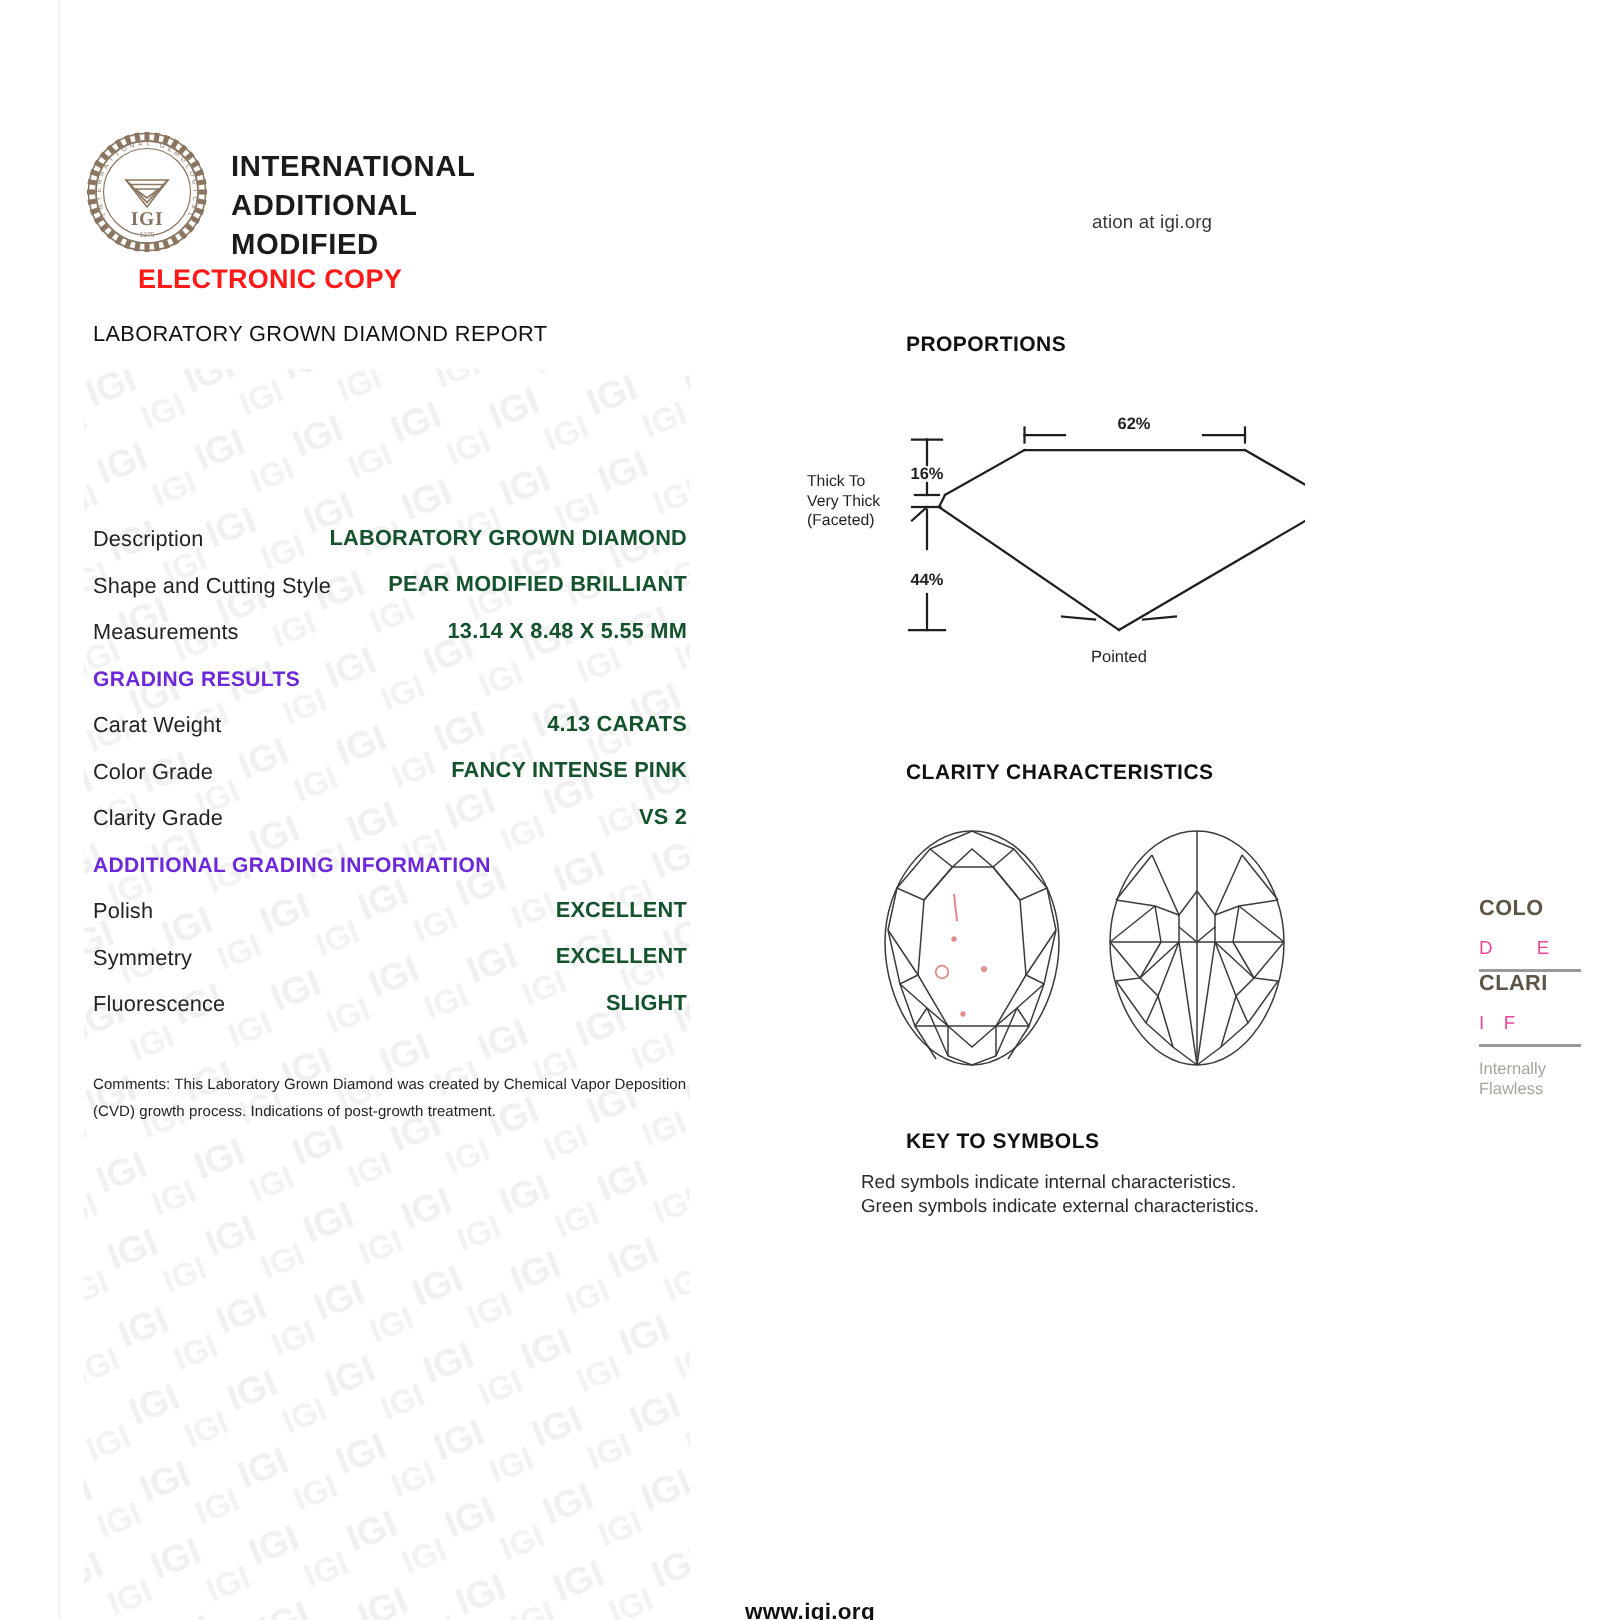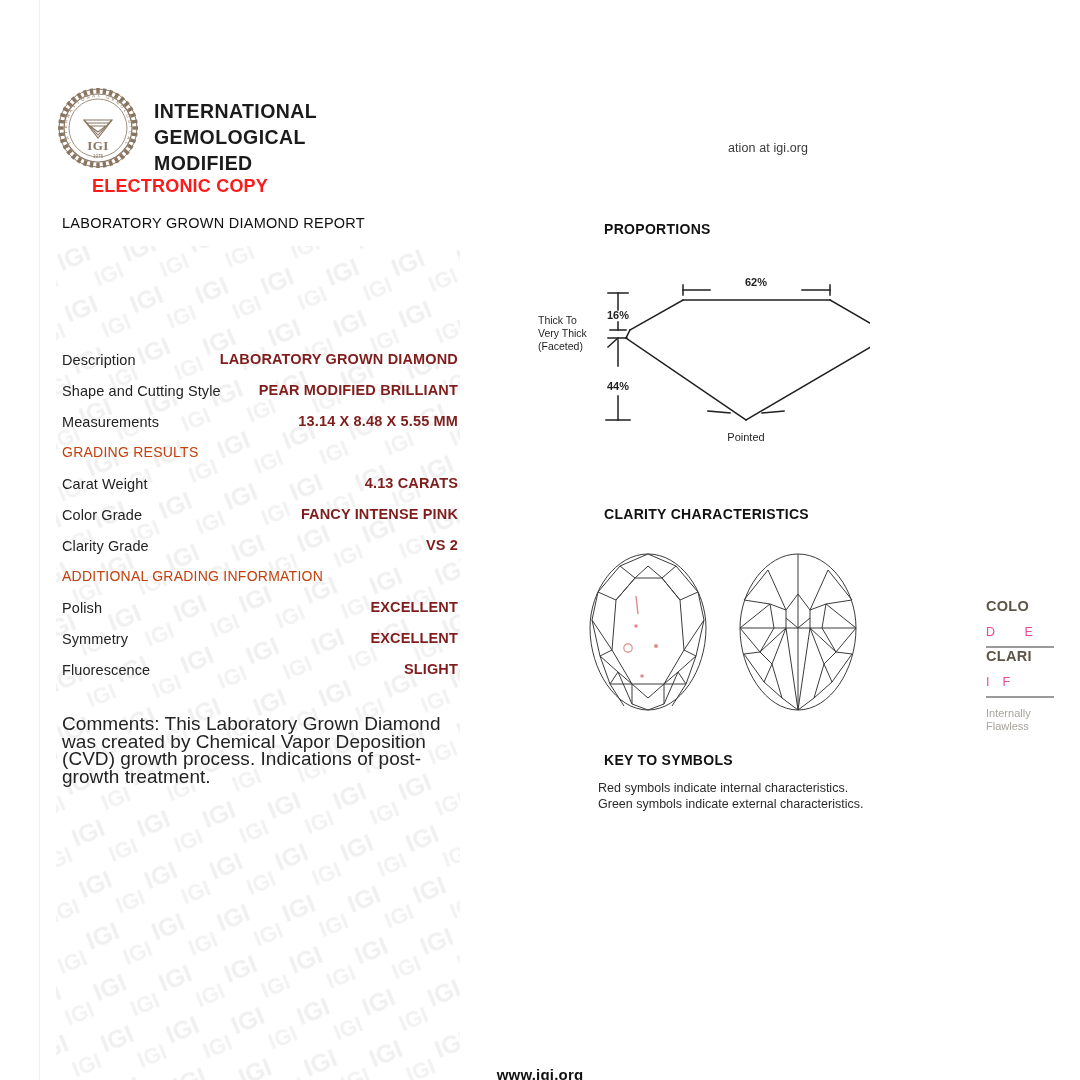--- a/index.html
+++ b/index.html
@@ -104,38 +104,38 @@
   .row .lbl {
     font-size: 14.5px;
     color: #232323;
     letter-spacing: 0.1px;
   }
   .row .val {
     position: absolute;
     right: 0; top: 0;
     font-size: 14.5px;
     font-weight: bold;
-    color: #7f1d1d;
+    color: #14532d;
     letter-spacing: 0.15px;
   }
   .section-head {
     height: 31px;
     line-height: 31px;
     font-size: 14px;
-    font-weight: normal;
+    font-weight: bold;
     letter-spacing: 0.25px;
-    color: #c2410c;
+    color: #6d28d9;
     white-space: nowrap;
   }
 
   #comments {
     position: absolute;
     left: 62px; top: 715px;
     width: 400px;
-    font-size: 19px;
+    font-size: 10px;
     line-height: 17.5px;
     color: #232323;
     letter-spacing: 0.05px;
   }
 
   
   .panel-head {
     position: absolute;
     font-size: 14px;
     font-weight: bold;
@@ -145,21 +145,21 @@
   }
   #proportions-head { left: 556px; top: 221px; }
   #clarity-head     { left: 556px; top: 506px; }
   #key-head         { left: 556px; top: 752px; }
 
   #proportions-fig { position: absolute; left: 530px; top: 248px; }
   #clarity-fig     { position: absolute; left: 580px; top: 548px; }
 
   #key-body {
     position: absolute;
-    left: 598px; top: 781px;
+    left: 574px; top: 781px;
     font-size: 12.5px;
     line-height: 15.5px;
     color: #2b2b2b;
   }
 
   
   #scale-panel {
     position: absolute;
     left: 986px; top: 598px;
     width: 94px;
@@ -319,21 +319,21 @@
           <text transform="translate(42,42) rotate(88) translate(0,-31)" text-anchor="middle">I</text>
           <text transform="translate(42,42) rotate(98) translate(0,-31)" text-anchor="middle">C</text>
           <text transform="translate(42,42) rotate(108) translate(0,-31)" text-anchor="middle">A</text>
           <text transform="translate(42,42) rotate(118) translate(0,-31)" text-anchor="middle">L</text>
         </g>
       </svg>
     </div>
 
     <div id="org-name">
       <div>INTERNATIONAL</div>
-      <div>GEMOLOGICAL</div>
+      <div>ADDITIONAL</div>
       <div>MODIFIED</div>
     </div>
   </div>
 
   <div id="electronic-copy">ELECTRONIC COPY</div>
 
   <div id="report-title">LABORATORY GROWN DIAMOND REPORT</div>
 
   <div id="verify-line">ation at igi.org</div>
 

